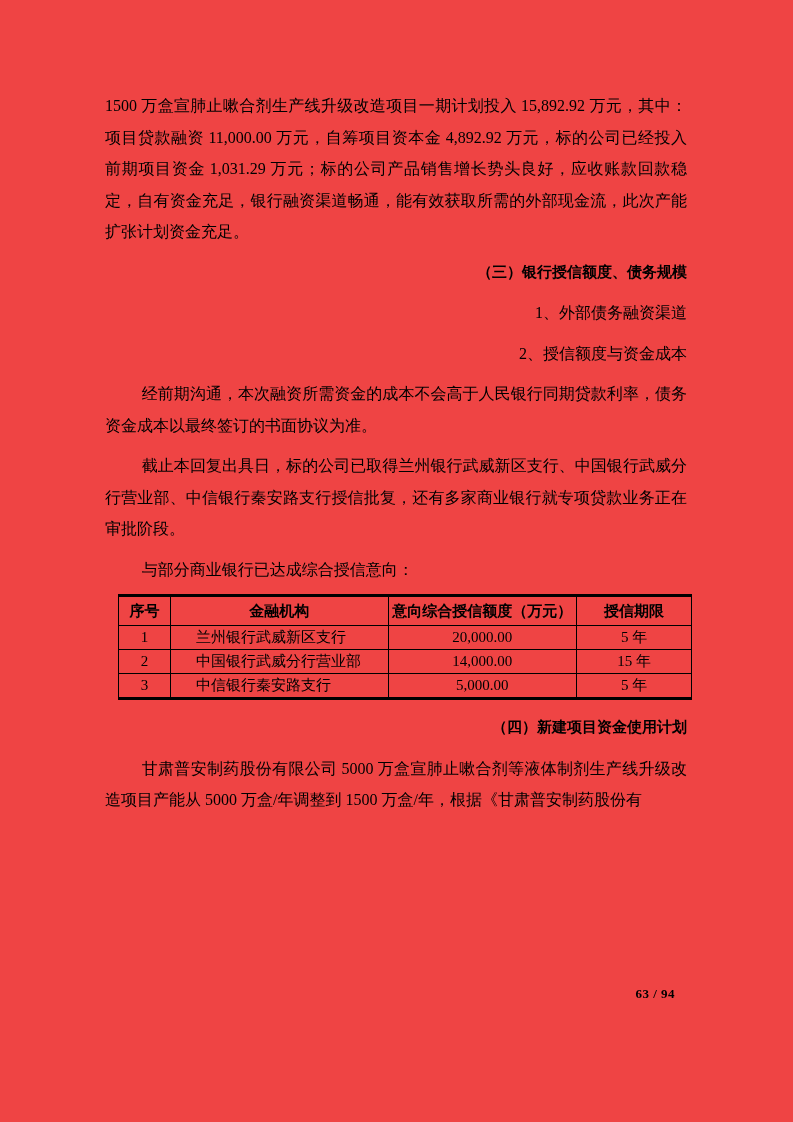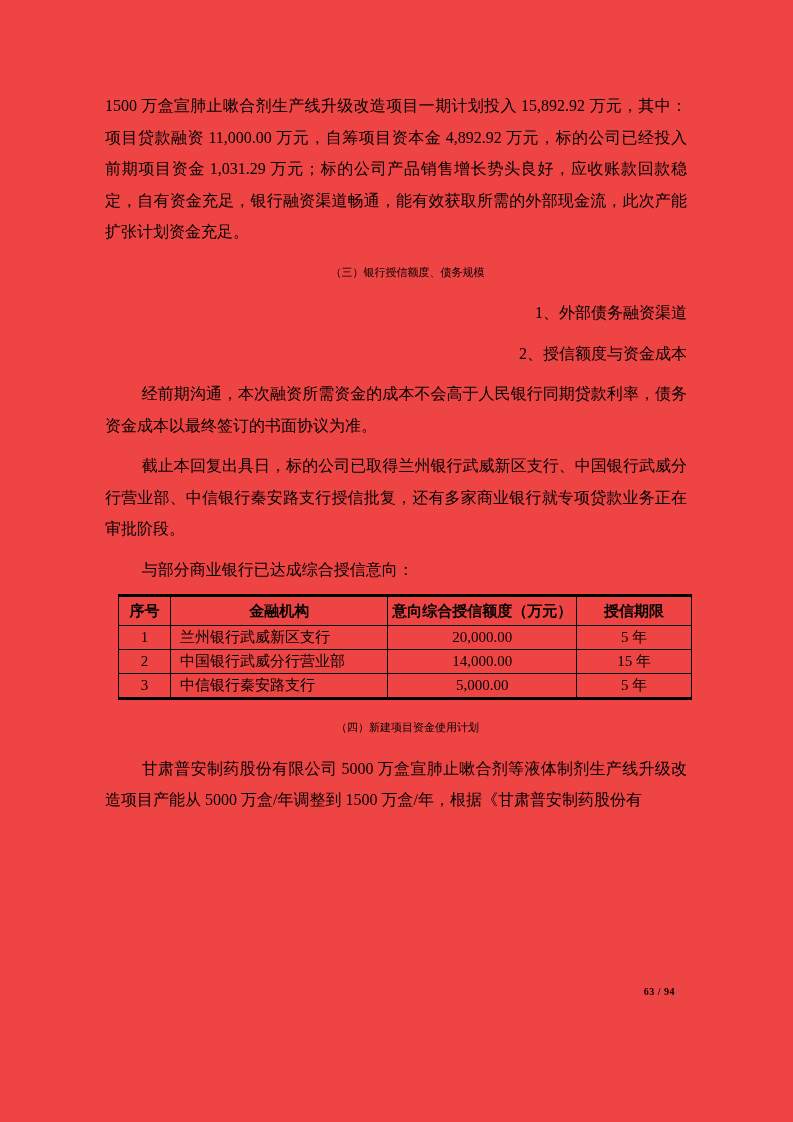--- a/index.html
+++ b/index.html
@@ -22,43 +22,43 @@
     word-break:break-all;
   }
   .para.noindent{text-indent:0;}
   .subhead{
     margin:0 0 9px 0;
     font-size:16px;line-height:31.5px;
     text-indent:2.8em;text-align:right;
   }
   .heading{
     margin:0 0 9px 0;
-    font-size:11px;line-height:31.5px;
-    font-weight:normal;text-indent:2.1em;text-align:center;
+    font-size:15px;line-height:31.5px;
+    font-weight:bold;text-indent:2.1em;text-align:right;
   }
   .heading.section4{margin-top:12px;}
   table.credit{
     width:574px;margin:0 0 5px 13px;
     border-collapse:collapse;
     border-top:3px solid #000;
     border-bottom:3px solid #000;
   }
   table.credit th, table.credit td{
     border:1.5px solid #000;
     font-size:15px;
     text-align:center;
     vertical-align:middle;
     padding:1px 2px;
   }
   table.credit th{font-weight:bold;height:26px;}
   table.credit td{height:21px;}
-  table.credit td.bank{text-align:left;padding-left:9px;}
+  table.credit td.bank{text-align:left;padding-left:25px;}
   .footer{
     position:absolute;top:986px;right:118px;
-    font-size:10px;font-weight:bold;
+    font-size:13px;font-weight:bold;
     letter-spacing:0.5px;
   }
 </style>
 </head>
 <body>
 
 <div class="page">
   <div class="content">
 
     <p class="para noindent">1500 万盒宣肺止嗽合剂生产线升级改造项目一期计划投入 15,892.92 万元，其中：项目贷款融资 11,000.00 万元，自筹项目资本金 4,892.92 万元，标的公司已经投入前期项目资金 1,031.29 万元；标的公司产品销售增长势头良好，应收账款回款稳定，自有资金充足，银行融资渠道畅通，能有效获取所需的外部现金流，此次产能扩张计划资金充足。</p>

